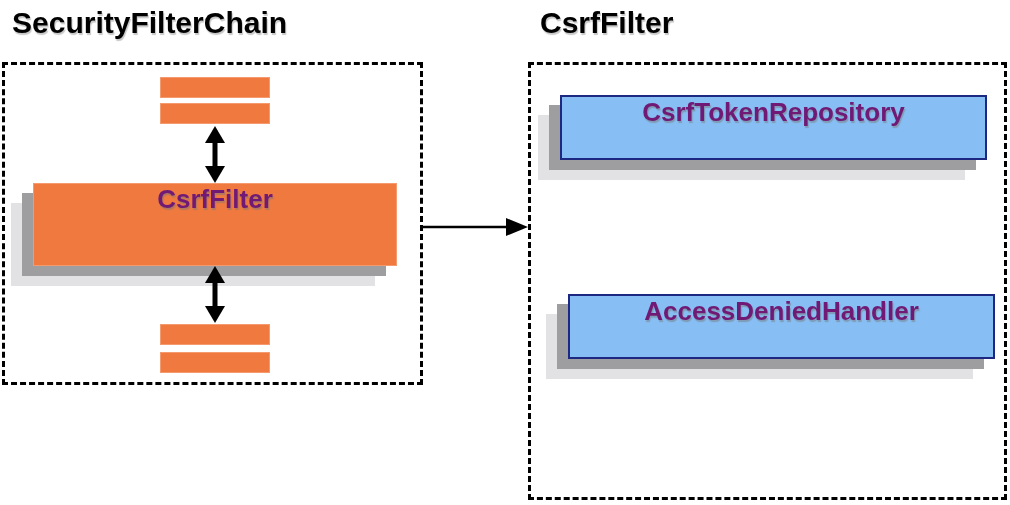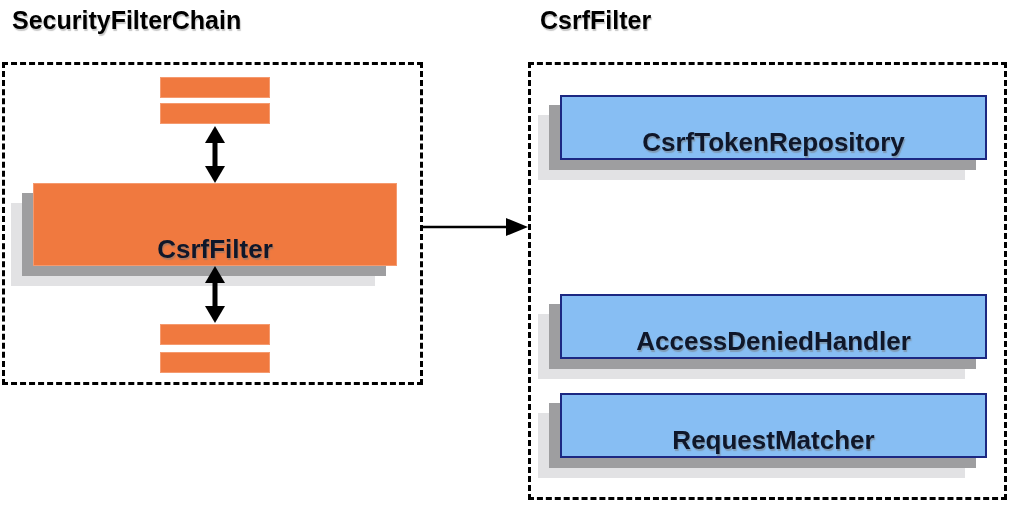--- a/index.html
+++ b/index.html
@@ -10,21 +10,21 @@
   }
   .canvas {
     position: relative;
     width: 1010px;
     height: 505px;
     background: #ffffff;
     overflow: hidden;
   }
   .title {
     position: absolute;
-    font-size: 25px;
+    font-size: 30px;
     font-weight: bold;
     color: #000000;
     text-shadow: 1px 2px 1px rgba(130,130,130,0.45);
     white-space: nowrap;
   }
   .title-left  { left: 12px;  top: 6px; }
   .title-right { left: 540px; top: 6px; }
 
   .dashed-box {
     position: absolute;
@@ -45,26 +45,26 @@
     box-sizing: border-box;
   }
   .bar-1 { top: 77px; }
   .bar-2 { top: 103px; }
   .bar-3 { top: 324px; }
   .bar-4 { top: 352px; }
 
   .node {
     position: absolute;
     display: flex;
-    align-items: flex-end;
+    align-items: flex-start;
     justify-content: center;
     box-sizing: border-box;
     font-size: 26px;
     font-weight: bold;
-    color: #0f172a;
+    color: #701a75;
     text-shadow: 1px 2px 1px rgba(120,120,120,0.5);
     box-shadow: -11px 10px 0 var(--shadow-dark, #9E9EA0),
                 -22px 20px 0 var(--shadow-light, #E2E2E4);
   }
   .orange-node {
     left: 33px;
     top: 183px;
     width: 364px;
     height: 83px;
     background: var(--orange-fill, #F0793F);
@@ -72,21 +72,21 @@
   }
   .blue-node {
     left: 560px;
     width: 427px;
     height: 65px;
     background: var(--blue-fill, #87BEF3);
     border: 2px solid var(--blue-border, #1C2882);
   }
   .blue-1 { top: 95px; }
   .blue-2 { top: 194px; }
-  .blue-3 { top: 294px; }
+  .blue-3 { top: 294px; margin-left: 8px; }
   .blue-4 { top: 393px; }
 
   .arrow {
     position: absolute;
     pointer-events: none;
   }
   .arrow-v1 { left: 203px; top: 126px; }
   .arrow-v2 { left: 203px; top: 266px; }
   .arrow-h  { left: 422px; top: 214px; }
 </style>
@@ -129,17 +129,14 @@
   <div class="title title-right">CsrfFilter</div>
 
   <div class="dashed-box dashed-right"></div>
 
   <div class="node blue-node blue-1">
     <span>CsrfTokenRepository</span>
   </div>
   <div class="node blue-node blue-3">
     <span>AccessDeniedHandler</span>
   </div>
-  <div class="node blue-node blue-4">
-    <span>RequestMatcher</span>
-  </div>
 
 </div>
 
 </body></html>

